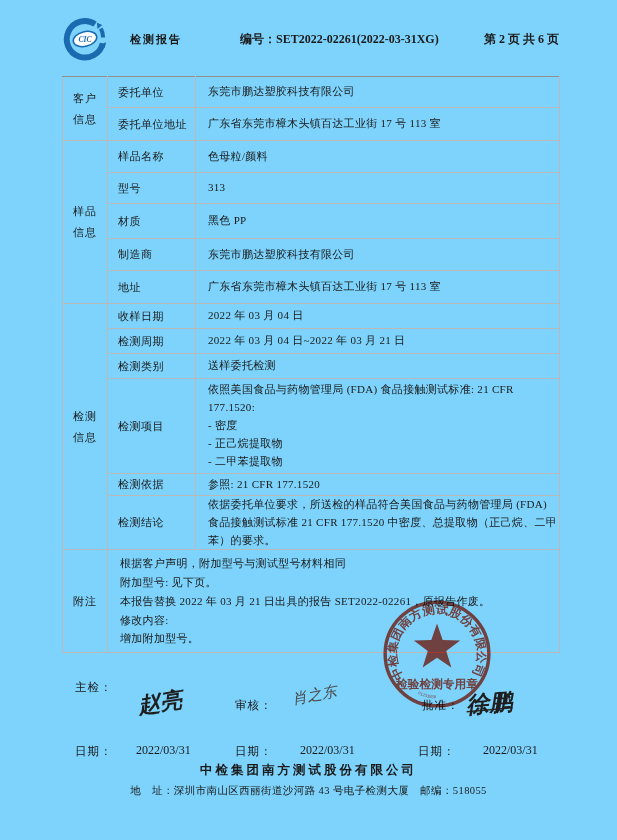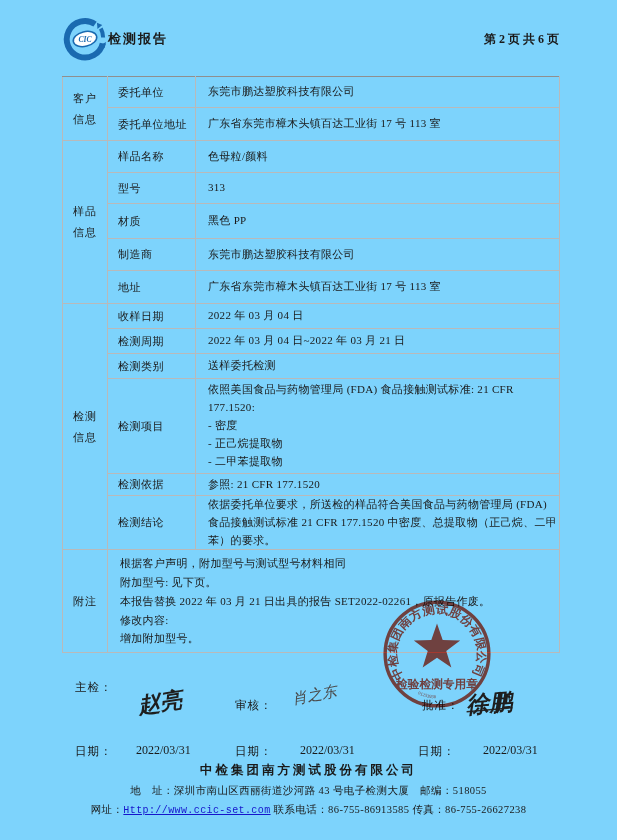--- a/index.html
+++ b/index.html
@@ -4,21 +4,21 @@
 <style>
   * { margin:0; padding:0; box-sizing:border-box; }
   html,body { background:#ffffff; }
   .page {
     position:relative; width:617px; height:840px; background:#7dd3fc;
     font-family:"Liberation Serif","DejaVu Serif",serif; color:#1a1a1a; overflow:hidden;
   }
   
   .header { position:absolute; left:62px; top:14px; width:497px; height:50px; display:flex; align-items:center; }
   .logo { width:46px; height:46px; flex:0 0 46px; }
-  .hdr-title { font-size:13px; font-weight:bold; letter-spacing:2px; }
+  .hdr-title { font-size:11px; font-weight:bold; margin-left:22px; letter-spacing:2px; }
   .hdr-no { font-size:12px; font-weight:bold; margin-left:58px; white-space:nowrap; }
   .hdr-page { font-size:12px; font-weight:bold; margin-left:auto; white-space:nowrap; }
   
   .report-table {
     position:absolute; left:62px; top:76px; width:497px;
     border-collapse:collapse; table-layout:fixed; font-size:11px;
   }
   .report-table td { border:1px solid #b9b9b9; vertical-align:middle; }
   .report-table tr.sec td { border-top:1.6px solid #8f8f8f; }
   .report-table { border:1.6px solid #8f8f8f; }
@@ -56,20 +56,21 @@
   <div class="header">
     <svg class="logo" viewBox="0 0 48 48">
       <path d="M 34.5 8.5 A 19 19 0 1 0 42.5 28.5" fill="none" stroke="#1a6ab0" stroke-width="6.2"></path>
       <path d="M 40.5 13 A 19 19 0 0 1 42.9 22.5" fill="none" stroke="#1a6ab0" stroke-width="4.2"></path>
       <polygon points="40,30.5 46,27 44.5,33.5" fill="#1a6ab0"></polygon>
       <polygon points="36.5,7 42,9.5 37,13.5" fill="#1a6ab0"></polygon>
       <ellipse cx="24" cy="24" rx="12.5" ry="7.6" transform="rotate(-14 24 24)" fill="#ffffff" stroke="#1a6ab0" stroke-width="1.6"></ellipse>
       <text x="24" y="27" text-anchor="middle" font-size="8" font-weight="bold" font-style="italic" fill="#1a6ab0">CIC</text>
     </svg>
     <div class="hdr-title">检测报告</div>
+    <div class="hdr-no"><span>编号：</span><span>SET2022-02261(2022-03-31XG)</span></div>
     <div class="hdr-page">第 2 页 共 6 页</div>
   </div>
 
   <table class="report-table">
     <colgroup>
         <col class="c1">
         <col class="c2">
         <col class="c3">
       </colgroup>
     <tbody>
@@ -172,16 +173,15 @@
     <text x="60" y="93" text-anchor="middle" font-size="11.5" font-weight="bold" fill="#e03526">检验检测专用章</text>
     <path id="serialPath" d="M 36 96.5 A 44 44 0 0 0 84 96.5" fill="none"></path>
     <text font-size="4.6" fill="#e03526">
       <textPath href="#serialPath" startOffset="6">01253930</textPath>
     </text>
   </svg>
 
   <div class="footer">
     <div class="f-company">中检集团南方测试股份有限公司</div>
     <div class="f-line"><span>地　址：</span><span>深圳市南山区西丽街道沙河路 43 号电子检测大厦</span><span>　邮编：</span><span>518055</span></div>
-    <div class="f-line"><span>网址：</span><a class="f-url" href="#">Http://www.ccic-set.com</a><span> 联系电话：</span><span>86-755-86913585</span><span> 传真：</span><span>86-755-26627238</span></div>
   </div>
 
 </div>
 
 </body></html>

